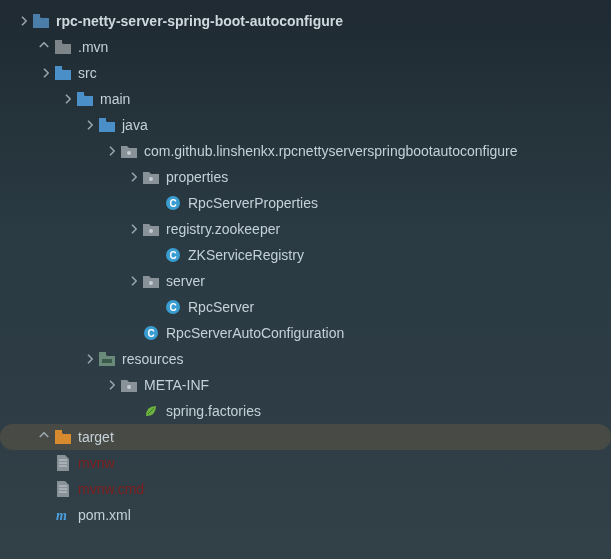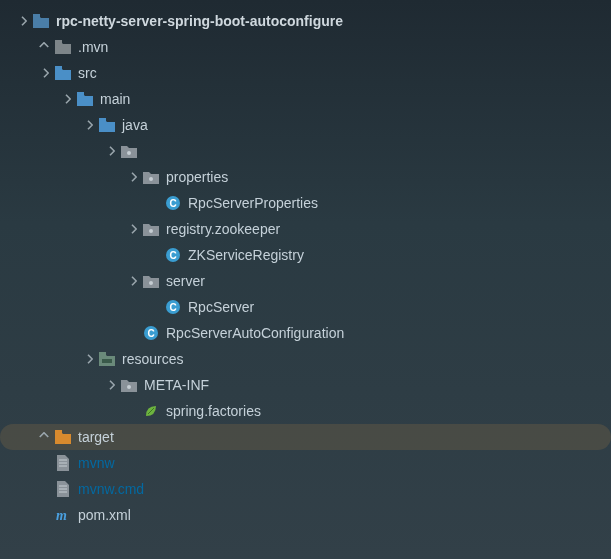--- a/index.html
+++ b/index.html
@@ -42,21 +42,21 @@
       width: 18px;
       height: 18px;
       display: inline-flex;
       align-items: center;
       justify-content: center;
       margin-right: 6px;
       flex-shrink: 0;
     }
     .label { color: #c5d1d9; }
     .label.bold { font-weight: 600; color: #cfd8de; }
-    .muted-row .label { color: #0369a1; }
+    .muted-row .label { color: #7f1d1d; }
   </style>
 </head>
 <body>
 
 <div class="tree" id="tree-root">
     <div class="row">
       <span class="gutter" style="width: 14px;"></span>
       <span class="arrow ">
         <svg viewBox="0 0 10 10">
           <path d="M2 2 L8 2 L8 8" fill="none" stroke="#9aa6ad" stroke-width="1.6" transform="rotate(45 5 5)"></path>
@@ -136,20 +136,21 @@
         <svg viewBox="0 0 10 10">
           <path d="M2 2 L8 2 L8 8" fill="none" stroke="#9aa6ad" stroke-width="1.6" transform="rotate(45 5 5)"></path>
         </svg>
       </span>
       <span class="icon">
         <svg width="16" height="14" viewBox="0 0 16 14">
           <path d="M0 2 L6 2 L8 4 L16 4 L16 14 L0 14 Z" fill="#8a9299"></path>
           <circle cx="8" cy="9" r="2" fill="#c5cdd2"></circle>
         </svg>
       </span>
+      <span class="label">com.github.linshenkx.rpcnettyserverspringbootautoconfigure</span>
     </div>
     <div class="row">
       <span class="gutter" style="width: 124px;"></span>
       <span class="arrow ">
         <svg viewBox="0 0 10 10">
           <path d="M2 2 L8 2 L8 8" fill="none" stroke="#9aa6ad" stroke-width="1.6" transform="rotate(45 5 5)"></path>
         </svg>
       </span>
       <span class="icon">
         <svg width="16" height="14" viewBox="0 0 16 14">

